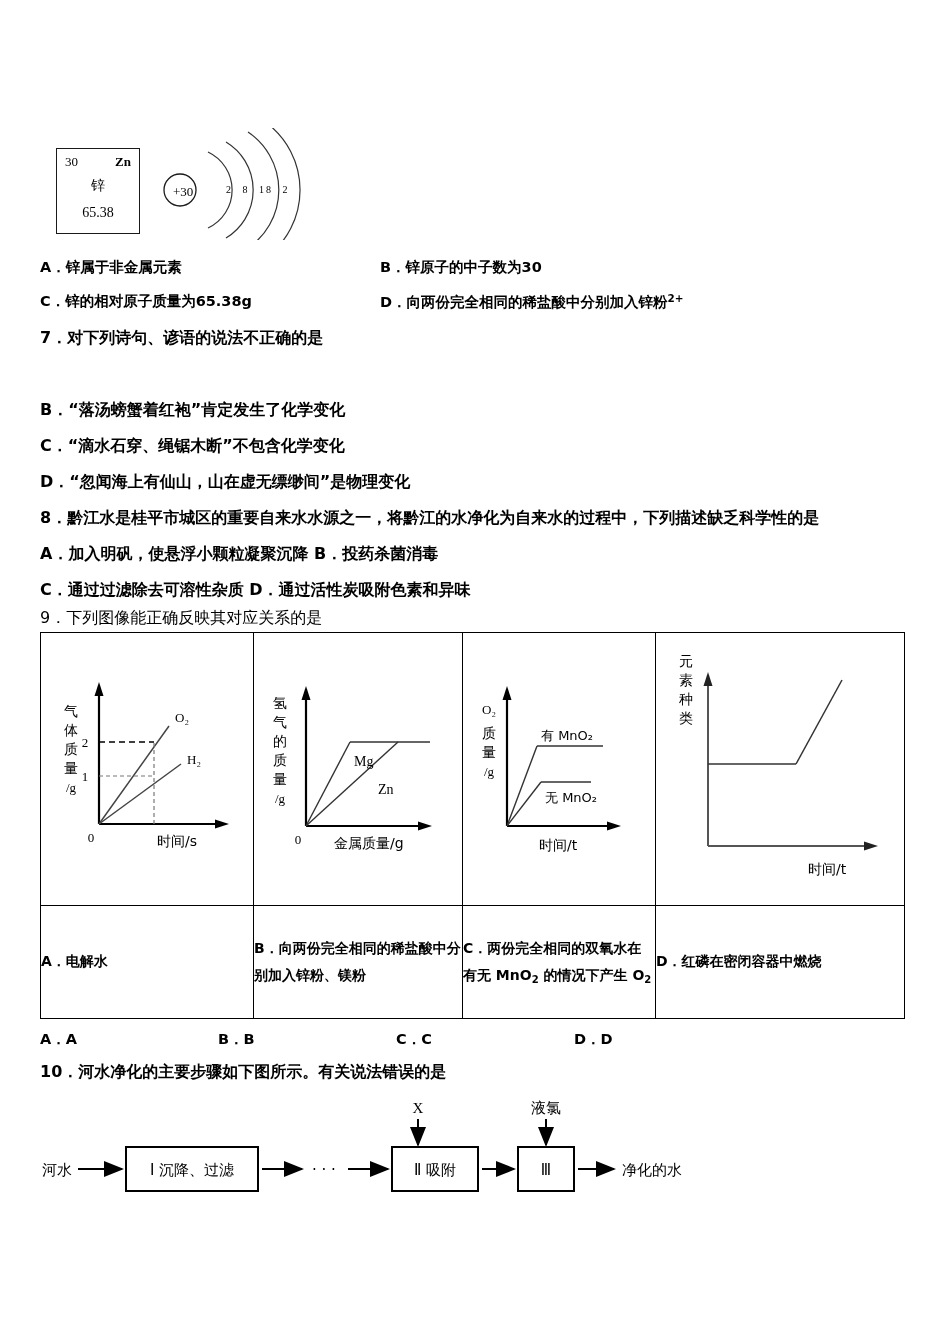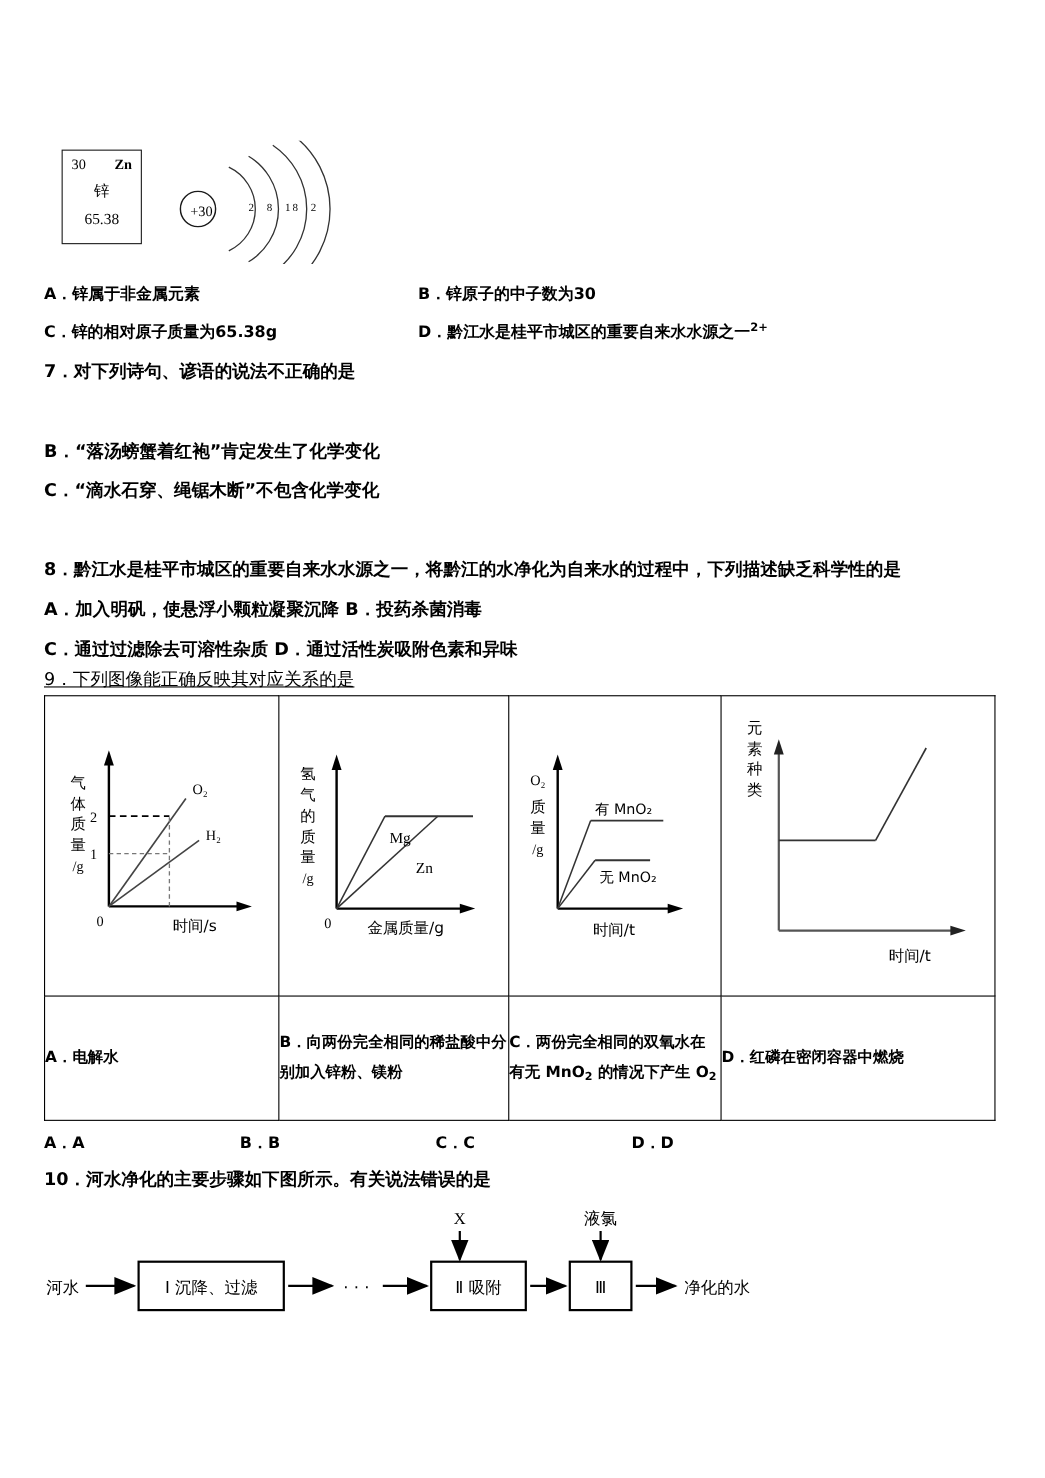--- a/index.html
+++ b/index.html
@@ -26,22 +26,22 @@
   .zn-figure {
     position: absolute;
     left: 56px;
     top: 128px;
     width: 300px;
     height: 112px;
   }
   .zn-box {
     position: absolute;
     left: 0;
-    top: 8px;
-    width: 73px;
+    top: 20px;
+    width: 84px;
     height: 86px;
     border: 1.6px solid #1a1a1a;
     box-sizing: border-box;
   }
   .zn-row1 {
     position: absolute;
     top: 5px;
     left: 0;
     width: 100%;
     display: flex;
@@ -106,21 +106,21 @@
 
   .qline {
     position: absolute;
     left: 40px;
     width: 890px;
     font-size: 16px;
     font-weight: 700;
     font-family: "DejaVu Sans", sans-serif;
     white-space: nowrap;
   }
-  .qline.light { font-weight: 400; font-family: "DejaVu Sans", sans-serif; text-decoration: underline; }
+  .qline.light { font-weight: 400; font-family: "DejaVu Sans", sans-serif; }
 
   sub { font-size: 0.72em; vertical-align: -0.25em; }
   sup { font-size: 0.72em; vertical-align: 0.45em; }
 
   
   .q9-table {
     position: absolute;
     left: 40px;
     top: 632px;
     width: 860px;
@@ -206,26 +206,27 @@
       <span>2</span>
     </div>
   </div>
 
   <div class="opt-row" style="top:258px;">
     <span class="col-a">A．锌属于非金属元素</span>
     <span class="col-b">B．锌原子的中子数为30</span>
   </div>
   <div class="opt-row" style="top:292px;">
     <span class="col-a">C．锌的相对原子质量为65.38g</span>
-    <span class="col-b"><span>D．黔江水是桂平市城区的重要自来水水源之一</span><sup>2+</sup></span>
+    <span class="col-b"><span>D．向两份完全相同的稀盐酸中分别加入锌粉</span><sup>2+</sup></span>
   </div>
 
   <div class="qline" style="top:328px;">7．对下列诗句、谚语的说法不正确的是</div>
   <div class="qline" style="top:436px;">C．“滴水石穿、绳锯木断”不包含化学变化</div>
   <div class="qline" style="top:400px;">B．“落汤螃蟹着红袍”肯定发生了化学变化</div>
+  <div class="qline" style="top:472px;">D．“忽闻海上有仙山，山在虚无缥缈间”是物理变化</div>
 
   <div class="qline" style="top:508px;">8．黔江水是桂平市城区的重要自来水水源之一，将黔江的水净化为自来水的过程中，下列描述缺乏科学性的是</div>
   <div class="qline" style="top:580px;">C．通过过滤除去可溶性杂质   D．通过活性炭吸附色素和异味</div>
   <div class="qline" style="top:544px;">A．加入明矾，使悬浮小颗粒凝聚沉降   B．投药杀菌消毒</div>
 
   <div class="qline light" style="top:608px; font-weight:400;">9．下列图像能正确反映其对应关系的是</div>
 
   <table class="q9-table">
     <tbody>
         <tr>

